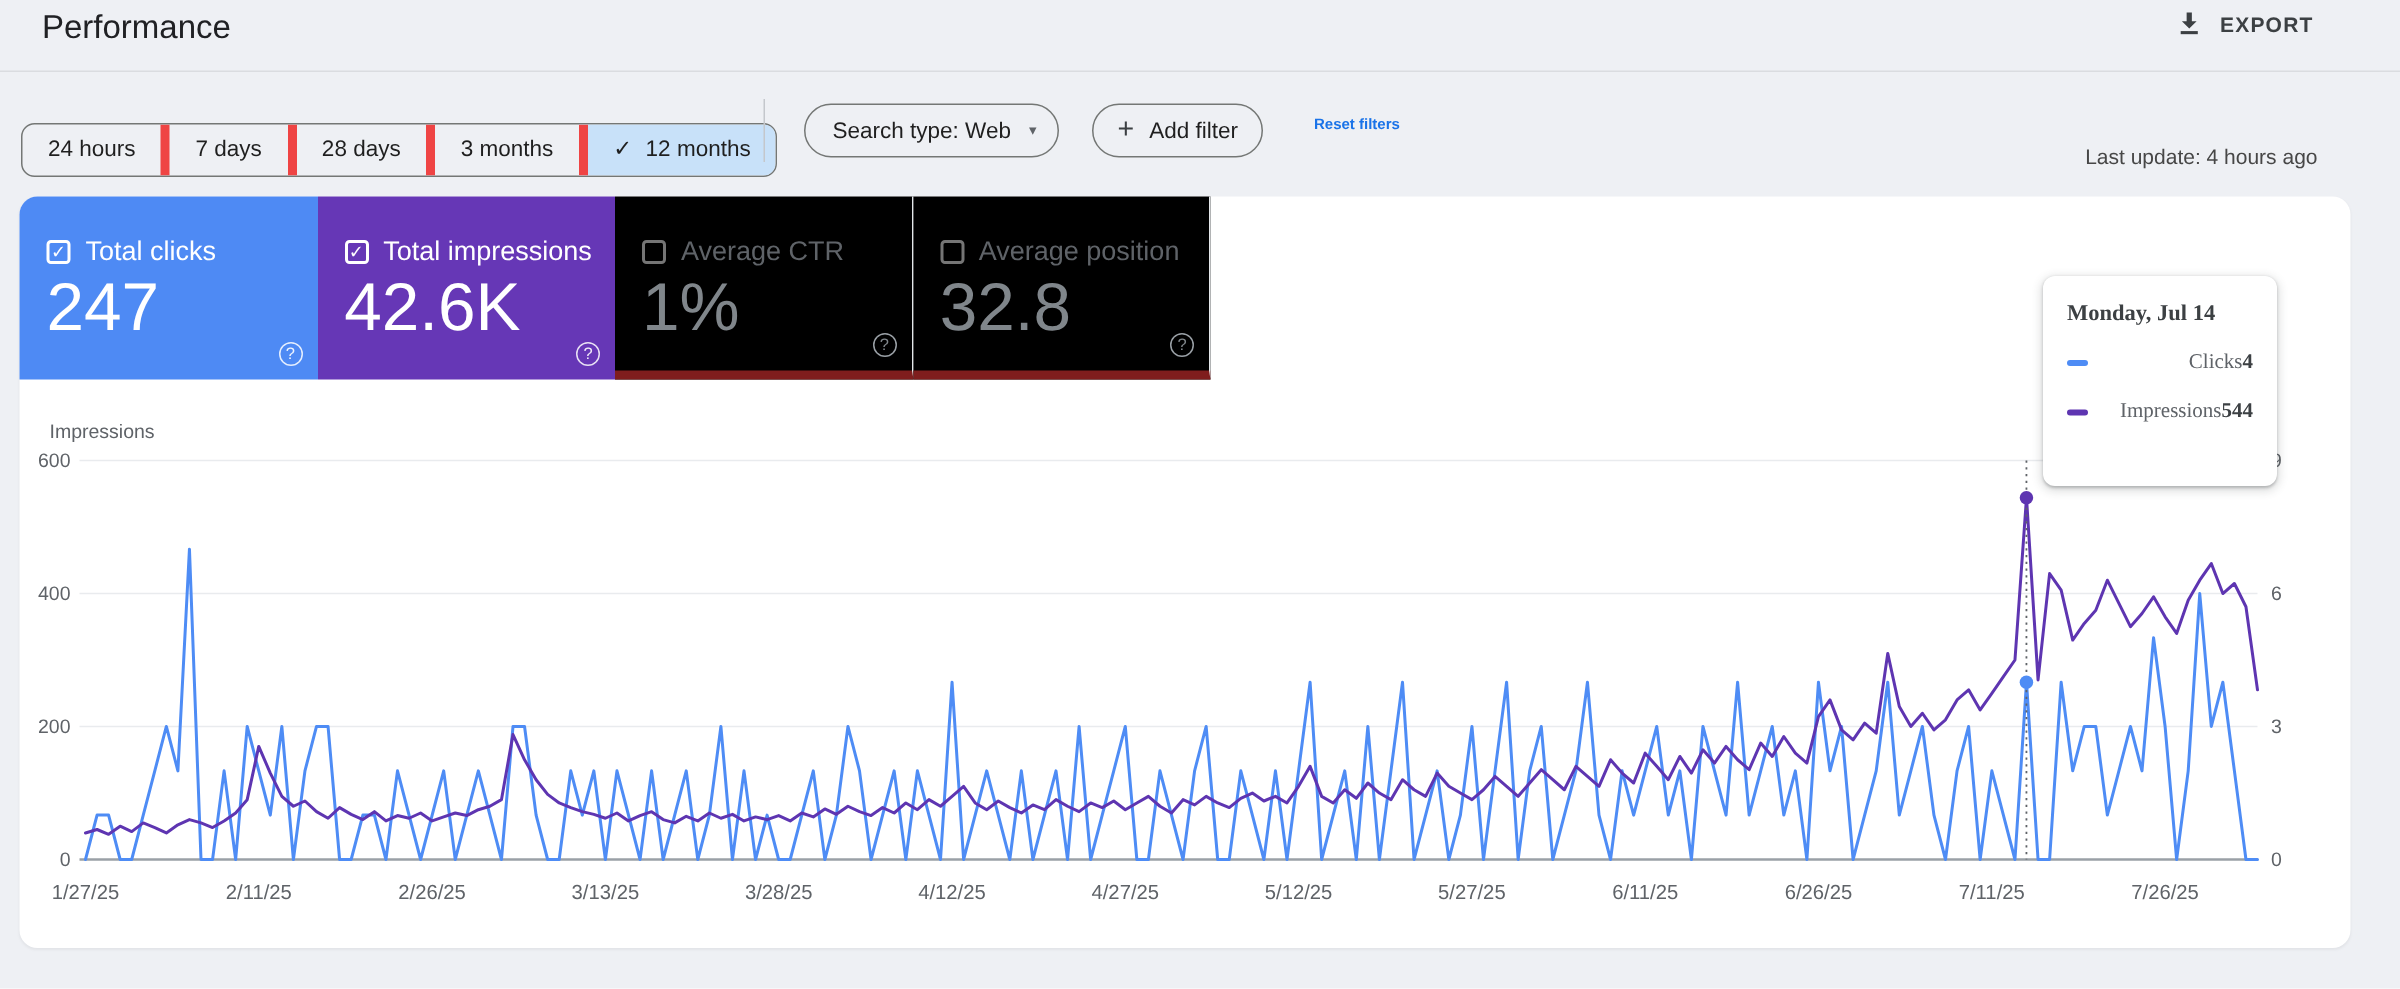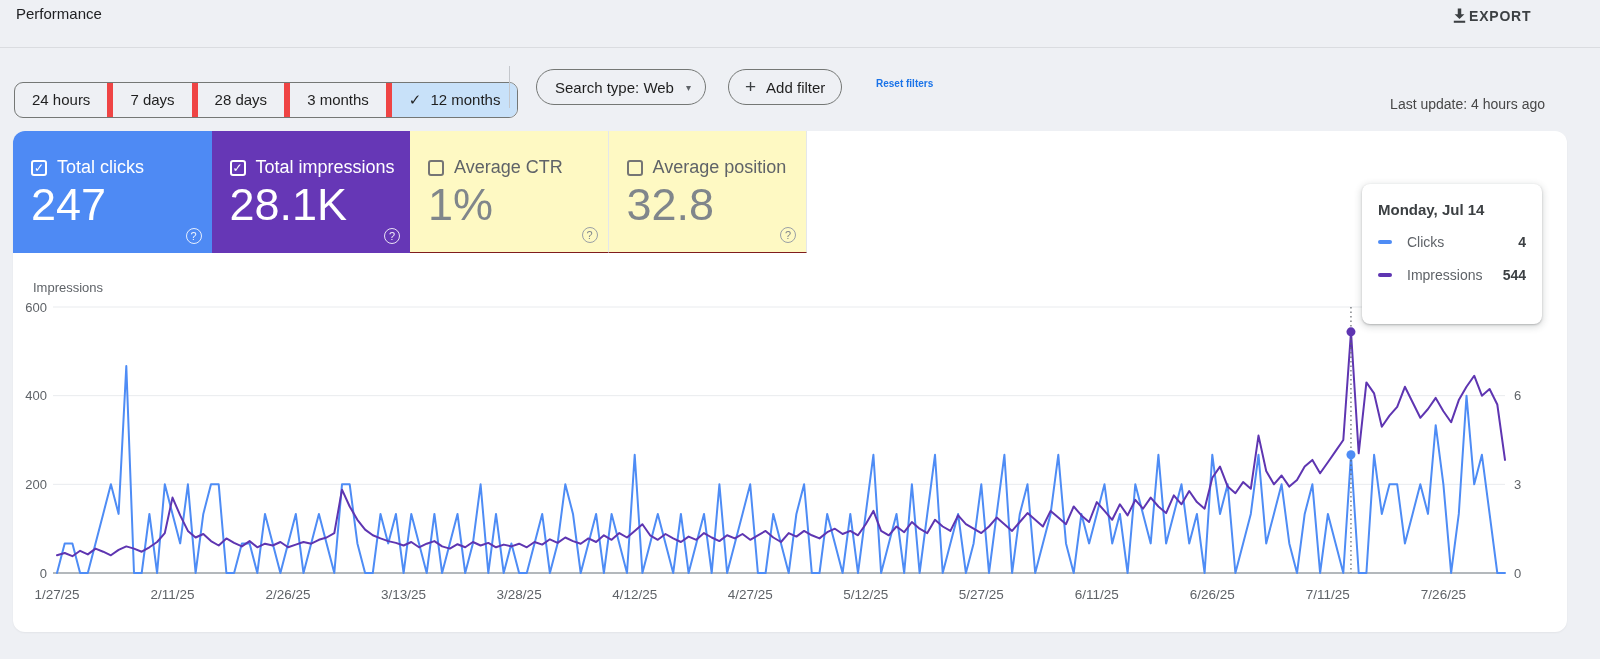--- a/index.html
+++ b/index.html
@@ -4,23 +4,23 @@
 <style>
   * { box-sizing: border-box; margin: 0; padding: 0; }
   html,body { width:1600px; height:659px; overflow:hidden; }
   body {
     font-family: "Liberation Sans", sans-serif;
     background:#eef0f4;
     color:#202124;
     position:relative;
   }
   
-  .page-title { position:absolute; left:16px; top:5px; font-size:15px; color:#202124; }
+  .page-title { position:absolute; left:28px; top:5px; font-size:22px; color:#202124; }
   .export-btn {
-    position:absolute; left:1450px; top:6px; display:flex; align-items:center; 
+    position:absolute; left:1450px; top:6px; display:flex; align-items:center; gap:11px;
     font-size:14px; font-weight:700; letter-spacing:.8px; color:#3c4043; cursor:pointer;
     background:none; border:none; font-family:inherit;
   }
   .export-btn svg { width:19px; height:19px; fill:#3c4043; }
   .topbar-divider { position:absolute; left:0; top:47px; width:1600px; height:1px; background:#dadce0; }
 
   
   .seg-control {
     position:absolute; left:14px; top:82px; display:inline-flex;
     border:1px solid #747775; border-radius:9px; overflow:hidden; height:36px;
@@ -49,21 +49,21 @@
   .last-update { position:absolute; right:55px; top:96px; font-size:14px; color:#474747; }
 
   
   .card {
     position:absolute; left:13px; top:131px; width:1554px; height:501px;
     background:#fff; border-radius:12px; box-shadow:0 1px 2px rgba(0,0,0,.05);
   }
   .tiles { position:absolute; left:0; top:0; width:794px; height:122px; display:flex; }
   .tile { position:relative; width:198.5px; height:122px; cursor:pointer; }
   .tile-0 { border-top-left-radius:12px; }
-  .tile-2, .tile-3 { border-right:1px solid #e4e7ea; border-bottom:1px solid #7f1d1d; background:#fef9c3; }
+  .tile-2, .tile-3 { border-right:1px solid #e4e7ea; border-bottom:6px solid #7f1d1d; background:#000000; }
   .tile-head { position:absolute; left:18px; top:26px; display:flex; align-items:center; gap:10px; }
   .cbox {
     width:16px; height:16px; border-radius:3px; flex:0 0 16px;
     display:flex; align-items:center; justify-content:center; font-size:12px;
   }
   .tile.colored .cbox { border:2px solid #fff; color:#fff; }
   .tile.plain .cbox { border:2px solid #757575; color:transparent; }
   .tile-label { font-size:18px; font-weight:400; white-space:nowrap; }
   .tile.colored .tile-label, .tile.colored .tile-value { color:#fff; }
   .tile.plain .tile-label { color:#5f6368; }
@@ -73,28 +73,28 @@
     position:absolute; right:10px; bottom:9px; width:16px; height:16px; border-radius:50%;
     font-size:11px; display:flex; align-items:center; justify-content:center; cursor:pointer;
   }
   .tile.colored .help { border:1.4px solid rgba(255,255,255,.85); color:rgba(255,255,255,.9); }
   .tile.plain .help { border:1.4px solid #9aa0a6; color:#80868b; }
 
   .chart-svg { position:absolute; left:0; top:0; width:1554px; height:501px; }
 
   
   .tooltip {
-    position:absolute; left:1362px; top:184px; width:180px; height:140px;
+    position:absolute; left:1362px; top:184px; width:156px; height:140px;
     background:#fff; border-radius:8px; box-shadow:0 1px 2px rgba(60,64,67,.3), 0 2px 6px 2px rgba(60,64,67,.15);
-    padding:17px 16px 0 16px; z-index:20;
+    padding:17px 16px 0 16px; z-index:20;font-family:Liberation Serif, serif;
   }
   .tt-title { font-size:15px; font-weight:700; color:#3c4043; margin-bottom:16px; }
   .tt-row { display:flex; align-items:center; margin-bottom:17px; }
   .tt-swatch { width:14px; height:4px; border-radius:2px; margin-right:15px; flex:0 0 14px; }
-  .tt-label { font-size:14px; color:#5f6368; flex:1; }
+  .tt-label { font-size:14px; color:#5f6368; flex:1;text-align:right; }
   .tt-value { font-size:14px; font-weight:700; color:#3c4043; }
 </style>
 </head>
 <body>
 
 <div class="page-title">Performance</div>
 <button class="export-btn">
   <span style="display:flex;">
     <svg viewBox="0 0 24 24">
         <path d="M12 16.5l6.2-6.2h-4V3h-4.4v7.3h-4z"></path>
@@ -136,21 +136,21 @@
         <span class="tile-label">Total clicks</span>
       </div>
       <div class="tile-value">247</div>
       <span class="help">?</span>
     </div>
     <div class="tile tile-1 colored" style="background: rgb(102, 55, 182);">
       <div class="tile-head">
         <span class="cbox">✓</span>
         <span class="tile-label">Total impressions</span>
       </div>
-      <div class="tile-value">28.1K</div>
+      <div class="tile-value">42.6K</div>
       <span class="help">?</span>
     </div>
     <div class="tile tile-2 plain">
       <div class="tile-head">
         <span class="cbox"></span>
         <span class="tile-label">Average CTR</span>
       </div>
       <div class="tile-value">1%</div>
       <span class="help">?</span>
     </div>

